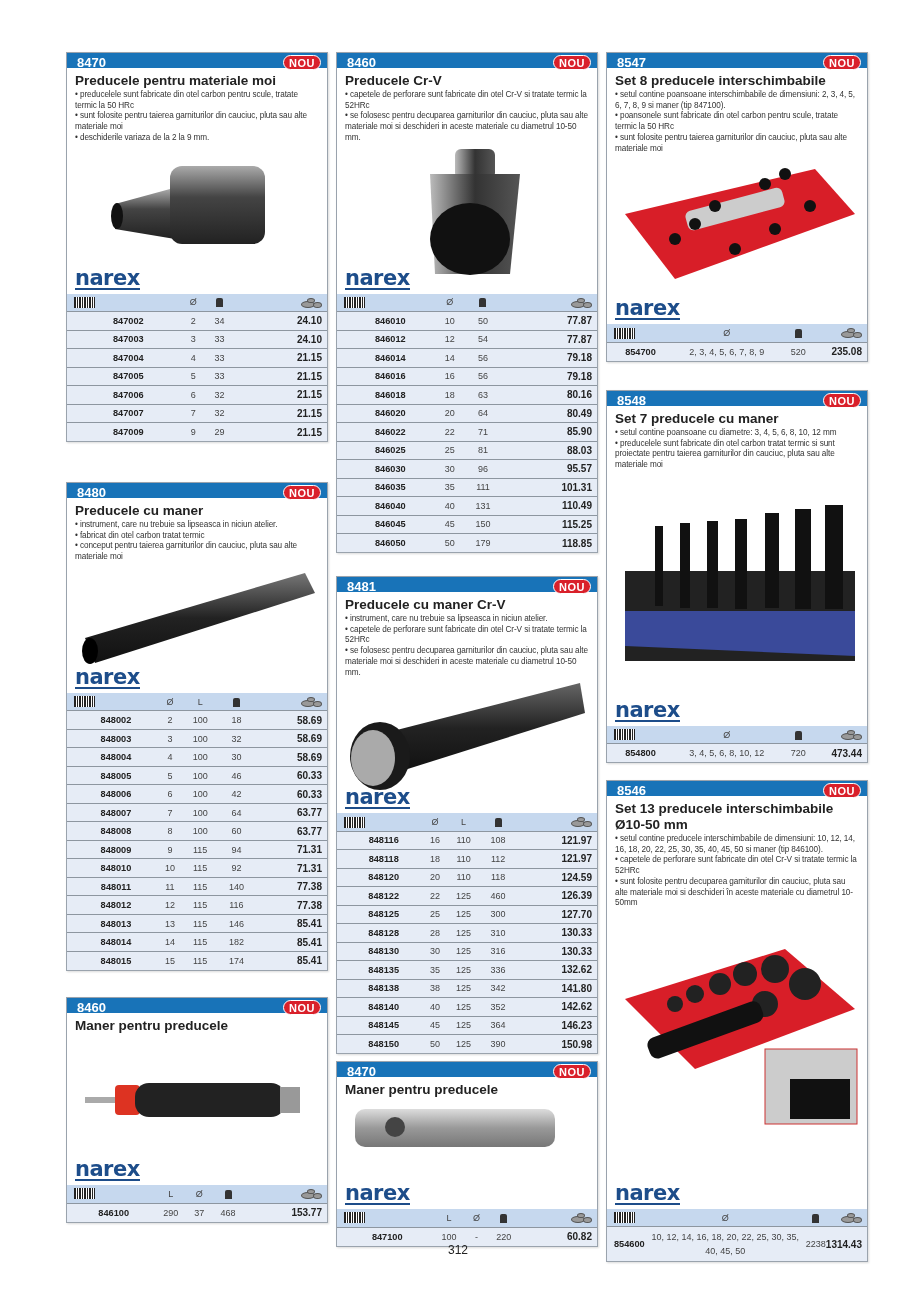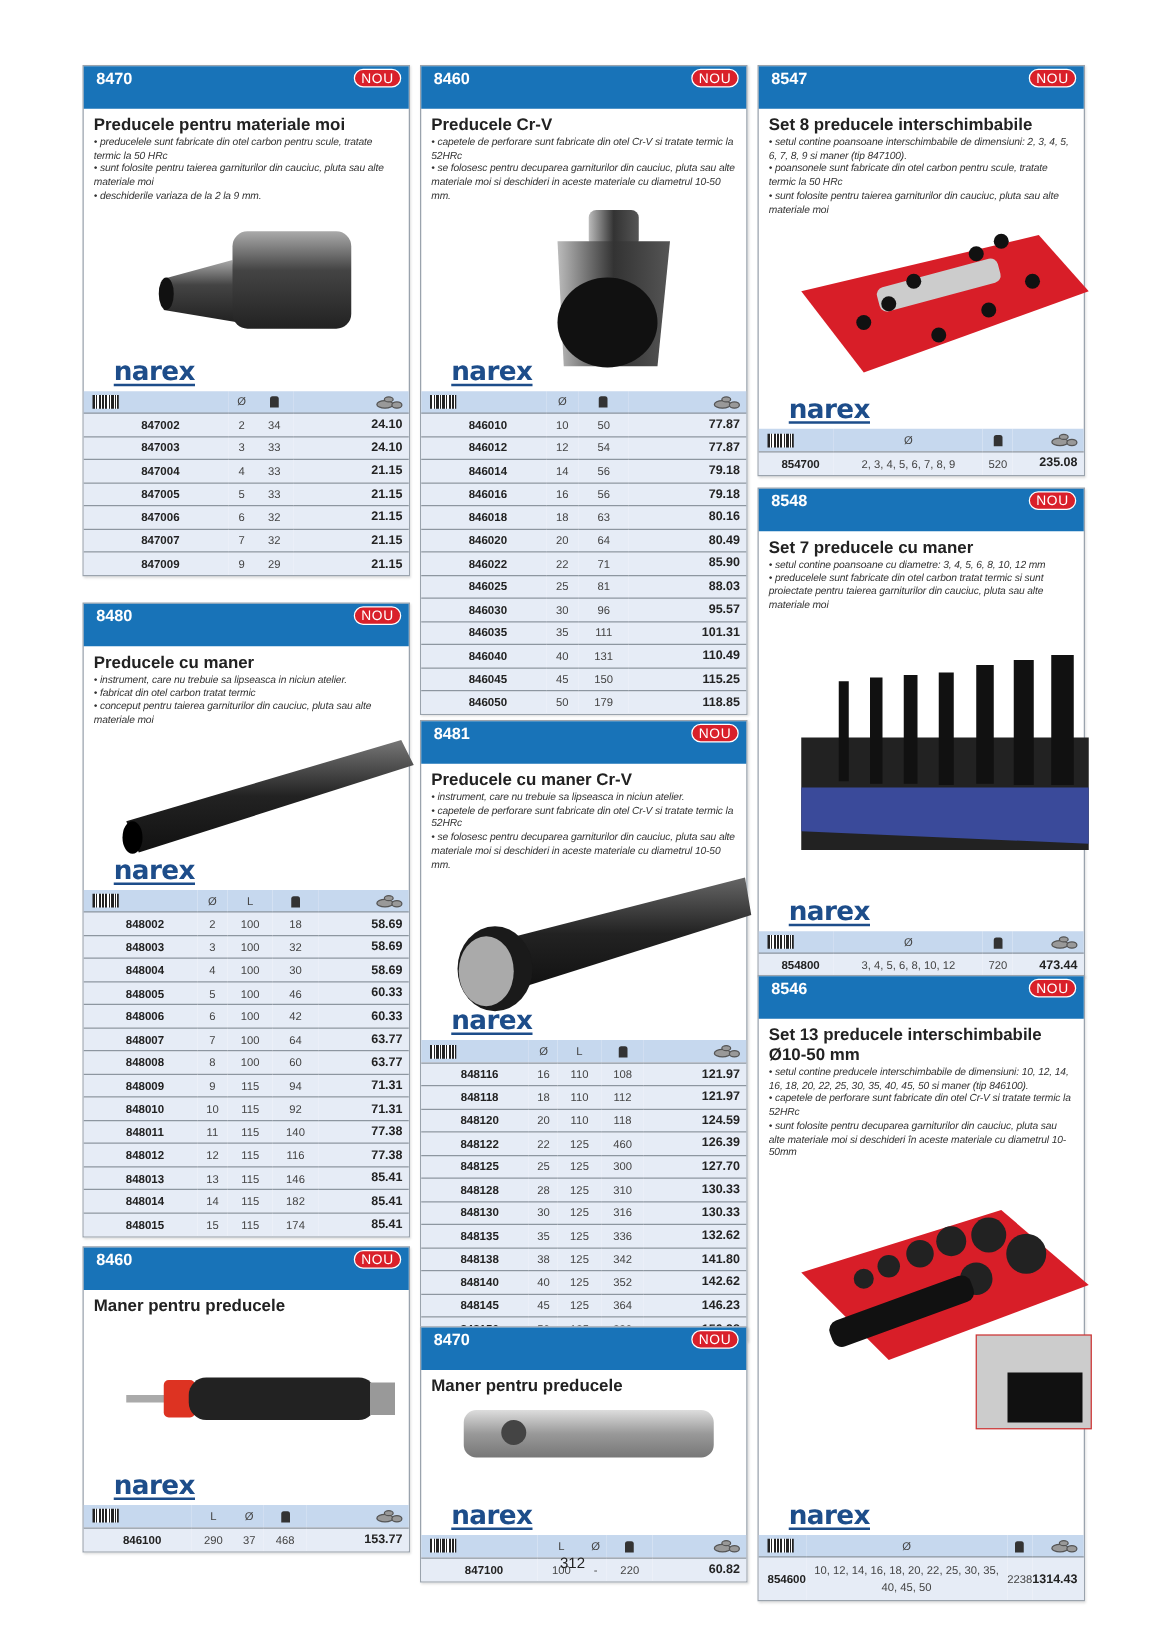--- a/index.html
+++ b/index.html
@@ -1,22 +1,22 @@
 <!DOCTYPE html>
 <html><head>
 <meta charset="utf-8">
 <style>
 *{box-sizing:border-box;margin:0;padding:0}
 body{width:920px;height:1301px;background:#fff;font-family:"Liberation Sans",sans-serif;position:relative;overflow:hidden;color:#222}
 .card{position:absolute;width:262px;border:1px solid #9aa3ad;background:#fff;box-shadow:1px 1px 2px rgba(0,0,0,.15)}
-.hdr{height:34px;background:#1873b8;color:#fff;font-weight:bold;font-size:13px;line-height:19px;padding-left:10px;position:relative}
-.nou{position:absolute;right:6px;top:2px;height:15px;line-height:15px;padding:0 5px;background:#d9202a;border-radius:8px;border:1px solid #fff;font-size:11px;font-weight:normal;color:#fff;letter-spacing:.5px}
+.hdr{height:15px;background:#1873b8;color:#fff;font-weight:bold;font-size:13px;line-height:19px;padding-left:10px;position:relative}
+.nou{position:absolute;right:6px;top:2px;height:15px;line-height:15px;padding:0 5px;background:#d9202a;border-radius:8px;border:1px solid #fff;font-size:11px;font-weight:bold;color:#fff;letter-spacing:.5px}
 .ttl{font-weight:bold;font-size:13.5px;padding:5px 8px 1px 8px;line-height:16px}
-.desc{font-style:italic;font-size:8.2px;line-height:10.7px;color:#333;padding:0 8px;letter-spacing:-.1px}
-.img{position:relative;margin:0 24px}
+.desc{font-size:8.2px;line-height:10.7px;color:#333;padding:0 8px;letter-spacing:-.1px}
+.img{position:relative;margin:0 8px}
 .logo{position:absolute;left:8px;font-weight:bold;font-size:21px;color:#1d4d8a;letter-spacing:-.5px;font-family:"DejaVu Sans",sans-serif;line-height:20px}
 .logo::after{content:"";position:absolute;left:0;right:0;bottom:-2px;height:2px;background:#1d4d8a}
 table{width:100%;border-collapse:collapse;font-size:9px}
 th{background:#c6d8ee;height:18px;font-weight:normal;color:#444;font-size:9px}
 td{height:18.5px;border-top:1px solid #8d96a0;background:#e6ecf6;color:#444}
 td.code{font-weight:bold;color:#222;padding-left:7px;text-align:center;font-size:9.2px}
 td.price{font-weight:bold;color:#222;text-align:right;padding-right:5px;font-size:10px}
 td.c,th.c{text-align:center}
 th.bc{text-align:left;padding-left:7px}
 th.pr{text-align:right;padding-right:4px}

